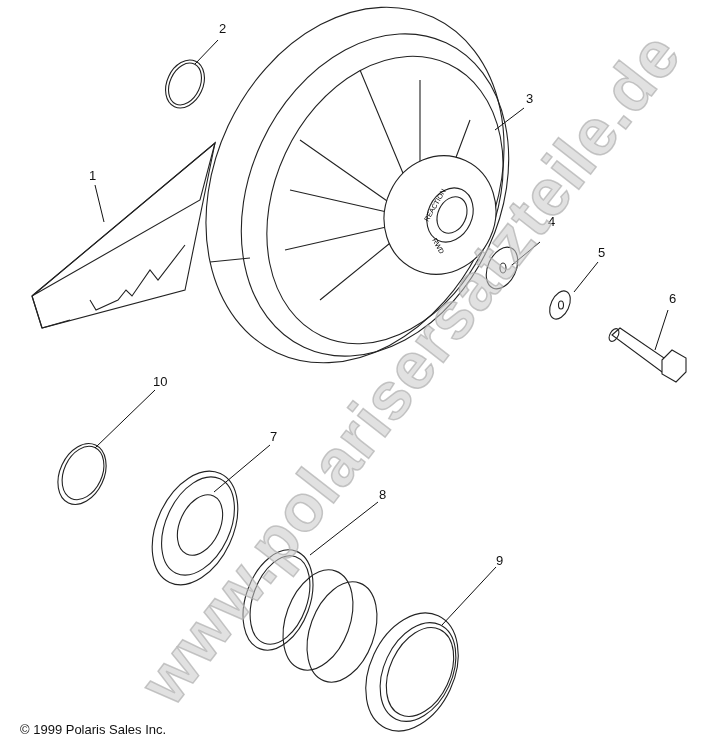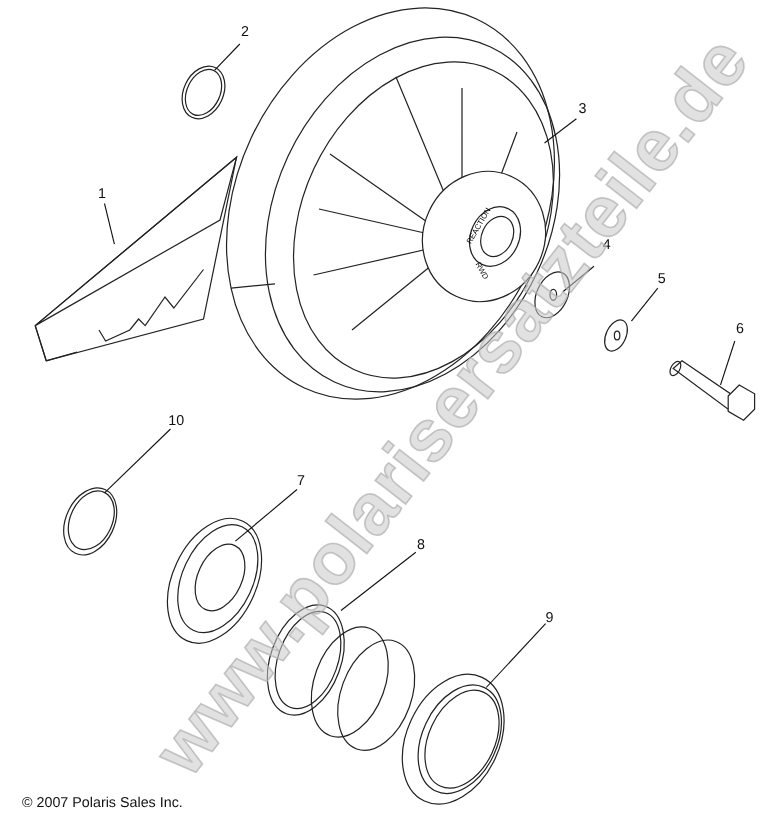--- a/index.html
+++ b/index.html
@@ -91,13 +91,13 @@
   <text class="callout" x="669" y="303">6</text>
   <text class="callout" x="270" y="441">7</text>
   <text class="callout" x="379" y="499">8</text>
   <text class="callout" x="496" y="565">9</text>
   <text class="callout" x="153" y="386">10</text>
   <text x="428" y="222" font-size="7" transform="rotate(-60 428 222)">REACTION</text>
   <text x="432" y="240" font-size="7" transform="rotate(60 432 240)">RWD</text>
 </svg>
 
 <div class="watermark">www.polarisersatzteile.de</div>
-<div class="copyright">© 2007 Polaris Sales Inc.</div>
+<div class="copyright">© 1999 Polaris Sales Inc.</div>
 
 </body></html>

